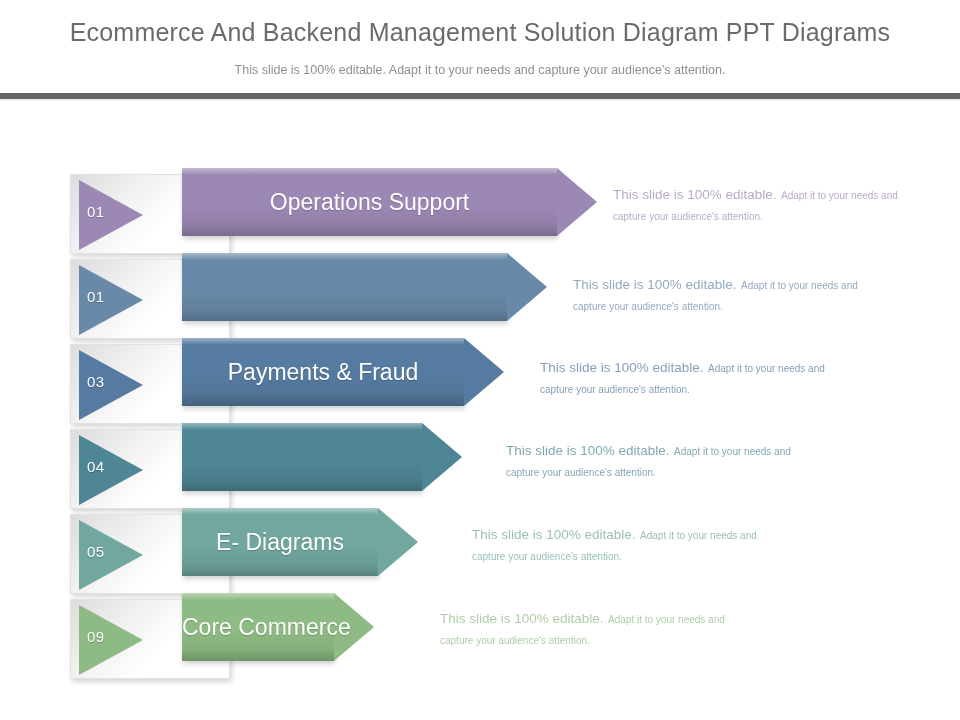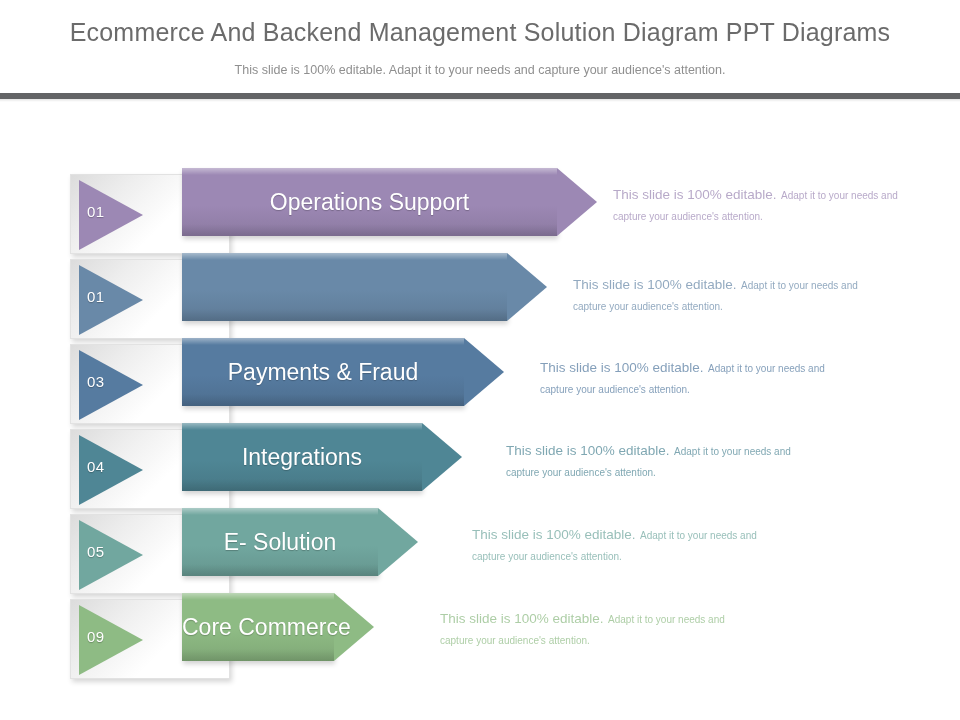--- a/index.html
+++ b/index.html
@@ -230,36 +230,35 @@
         <div class="num-card">
           <div class="num-tri" style="border-left-color: rgb(79, 134, 149);"></div>
           <div class="num-label">04</div>
         </div>
         <div class="arrow-wrap" style="left: 182px; width: 280px;">
           <div class="arrow-body" style="width: 240px; background: linear-gradient(rgb(79, 134, 149) 0%, rgb(79, 134, 149) 55%, rgba(0, 0, 0, 0.1) 100%), rgb(79, 134, 149); box-shadow: rgba(0, 0, 0, 0.18) 1px 3px 5px;">
             <div class="arrow-bevel"></div>
             <div class="arrow-shade"></div>
           </div>
           <div class="arrow-head" style="left: 240px; border-left: 40px solid rgb(79, 134, 149);"></div>
-          <div class="arrow-label" style="left: 0px; width: 240px; text-align: center;">Integrations</div>
         </div>
         <div class="desc" style="left: 506px; top: 22px; color: rgb(79, 134, 149); opacity: 0.72;"><span class="lead">This slide is 100% editable.</span> <span class="rest">Adapt it to your needs and capture your audience's attention.</span></div>
       </div>
       <div class="row" style="top: 502px; width: 960px;">
         <div class="num-card">
           <div class="num-tri" style="border-left-color: rgb(113, 167, 159);"></div>
           <div class="num-label">05</div>
         </div>
         <div class="arrow-wrap" style="left: 182px; width: 236px;">
           <div class="arrow-body" style="width: 196px; background: linear-gradient(rgb(113, 167, 159) 0%, rgb(113, 167, 159) 55%, rgba(0, 0, 0, 0.1) 100%), rgb(113, 167, 159); box-shadow: rgba(0, 0, 0, 0.18) 1px 3px 5px;">
             <div class="arrow-bevel"></div>
             <div class="arrow-shade"></div>
           </div>
           <div class="arrow-head" style="left: 196px; border-left: 40px solid rgb(113, 167, 159);"></div>
-          <div class="arrow-label" style="left: 0px; width: 196px; text-align: center;">E- Solution</div>
+          <div class="arrow-label" style="left: 0px; width: 196px; text-align: center;">E- Diagrams</div>
         </div>
         <div class="desc" style="left: 472px; top: 21px; color: rgb(113, 167, 159); opacity: 0.72;"><span class="lead">This slide is 100% editable.</span> <span class="rest">Adapt it to your needs and capture your audience's attention.</span></div>
       </div>
       <div class="row" style="top: 587px; width: 960px;">
         <div class="num-card">
           <div class="num-tri" style="border-left-color: rgb(142, 187, 132);"></div>
           <div class="num-label">09</div>
         </div>
         <div class="arrow-wrap" style="left: 182px; width: 192px;">
           <div class="arrow-body" style="width: 152px; background: linear-gradient(rgb(142, 187, 132) 0%, rgb(142, 187, 132) 55%, rgba(0, 0, 0, 0.1) 100%), rgb(142, 187, 132); box-shadow: rgba(0, 0, 0, 0.18) 1px 3px 5px;">

